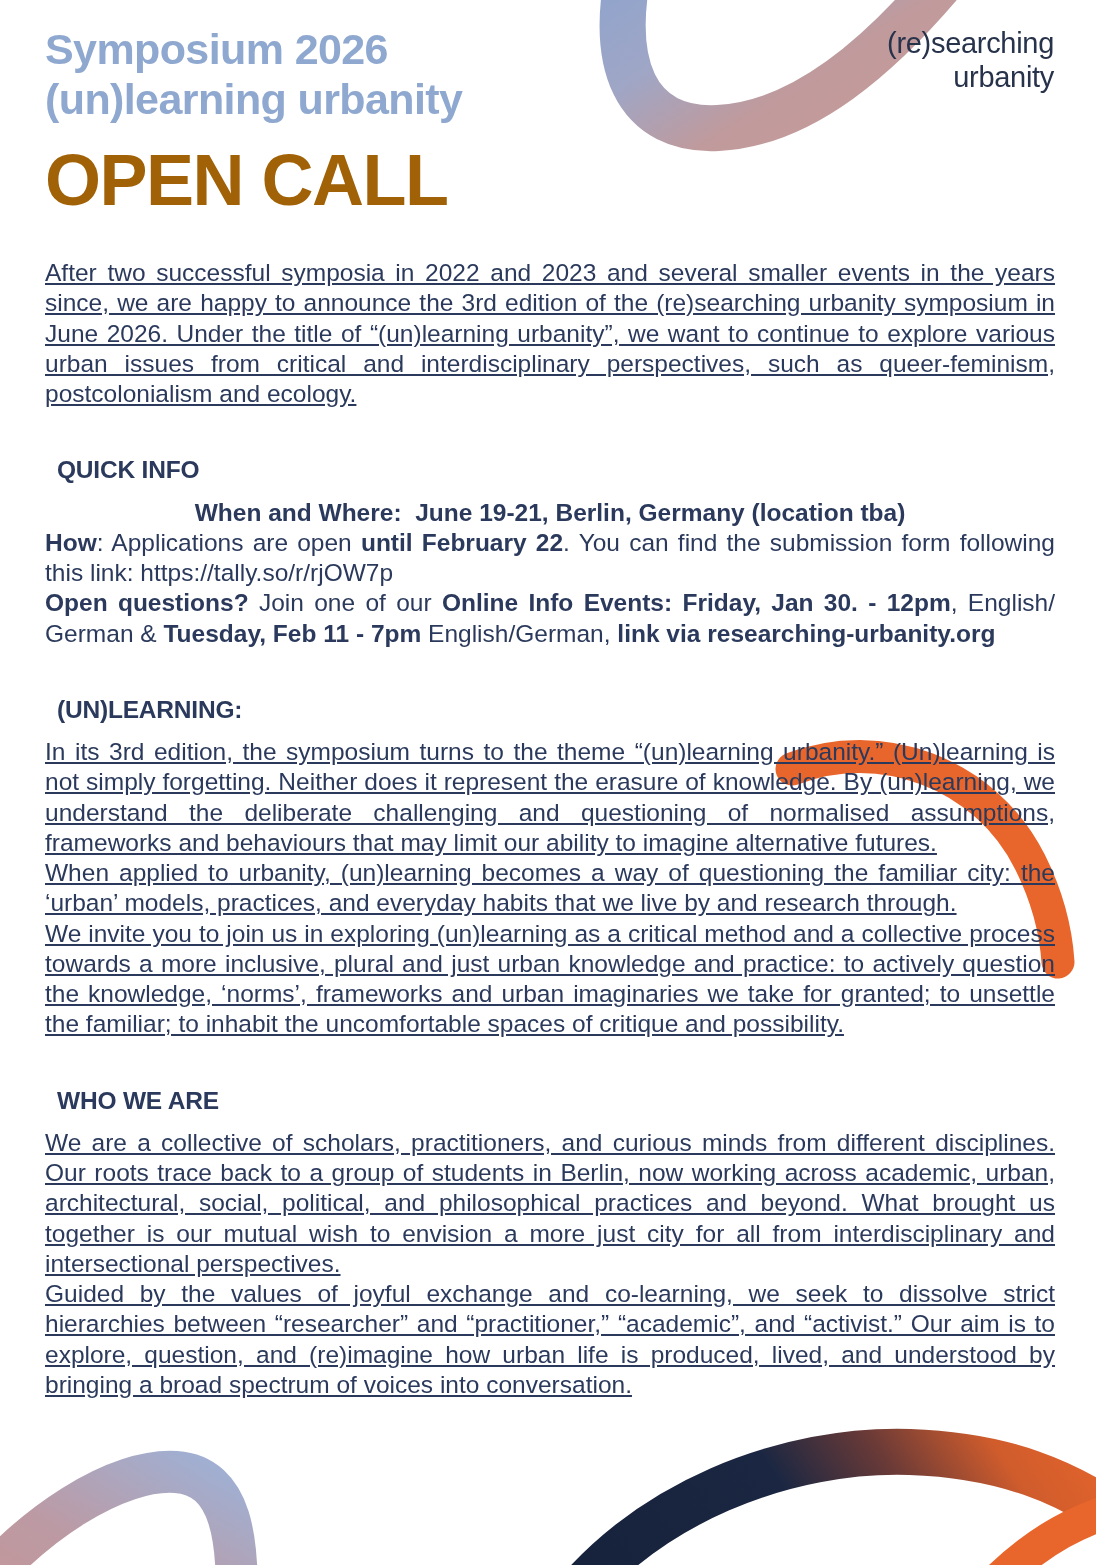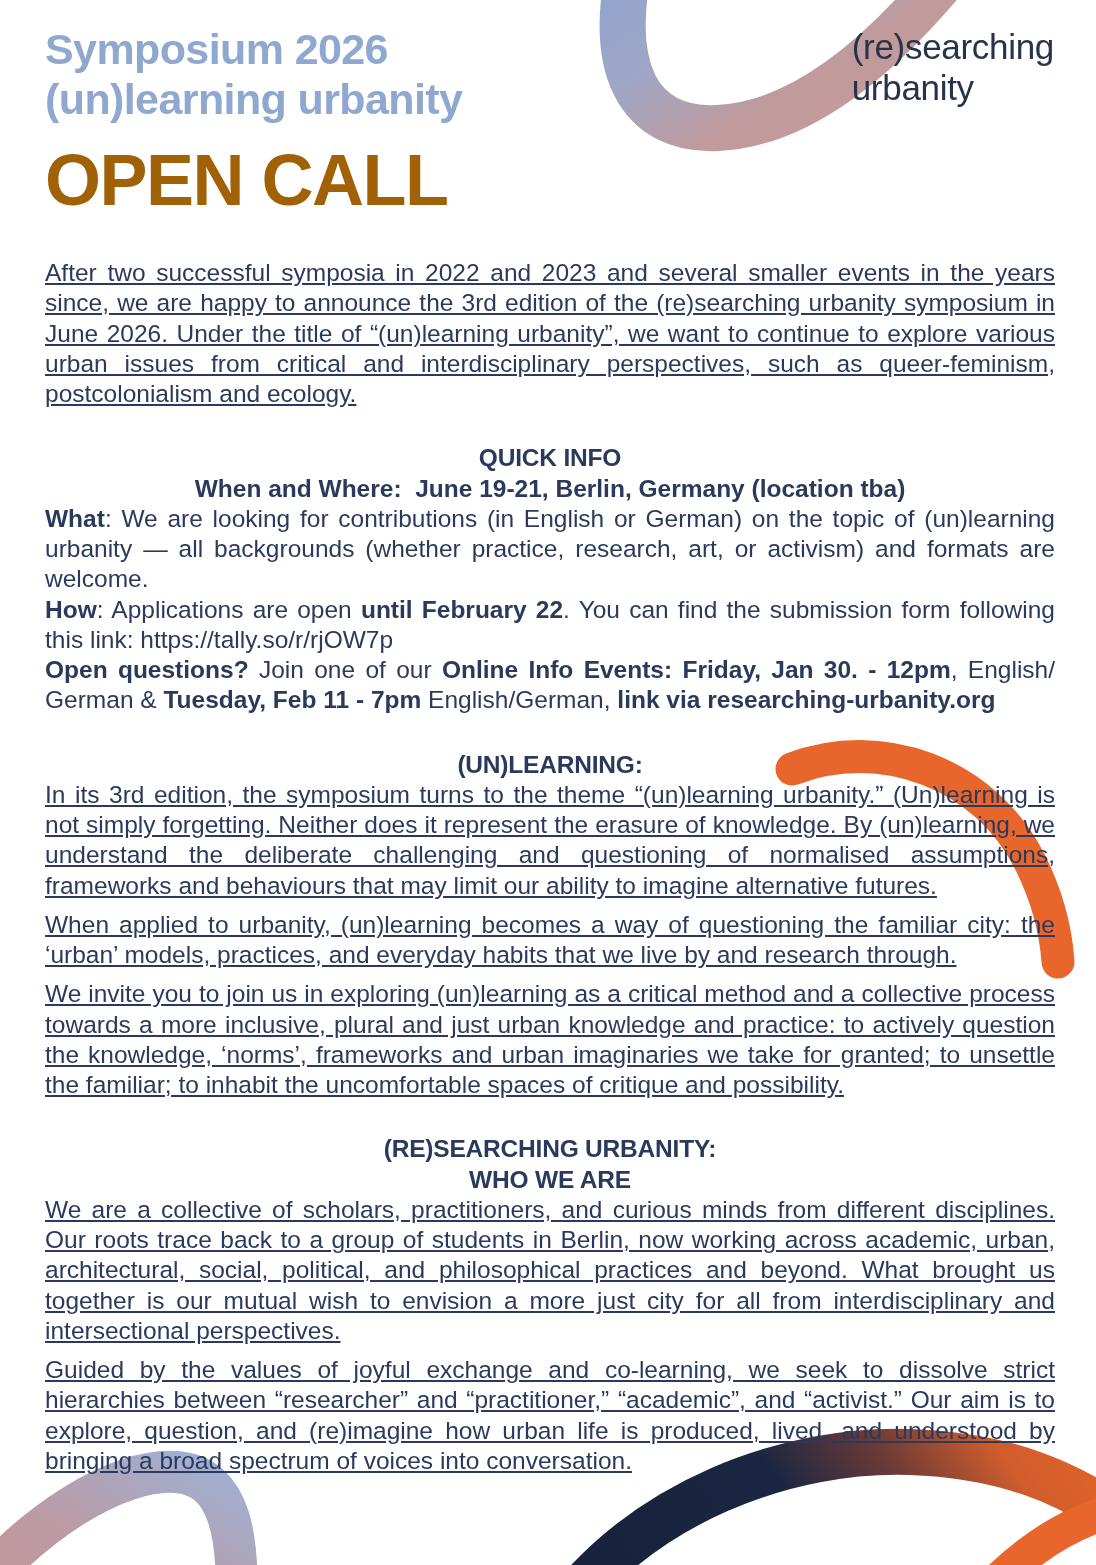--- a/index.html
+++ b/index.html
@@ -45,22 +45,22 @@
     font-weight: bold;
     line-height: 1.17;
     letter-spacing: -0.6px;
     color: #8FA8D0;
     white-space: pre-line;
   }
   .brand-wordmark {
     position: absolute;
     right: 42px;
     top: 27px;
-    text-align: left;
-    font-size: 35px;
+    text-align: right;
+    font-size: 29px;
     line-height: 1.17;
     color: #27324B;
     letter-spacing: -0.3px;
     white-space: pre-line;
   }
   .open-call {
     position: absolute;
     left: 45px;
     top: 144px;
     font-size: 72px;
@@ -80,30 +80,29 @@
     color: #2B3A5C;
     font-size: 24.5px;
     line-height: 1.235;
   }
   .para {
     text-align: justify;
     margin: 0;
     text-decoration: underline;
   }
   .para + .para {
-    margin-top: 9px;
+    margin-top: 0px;
   }
   .block-gap {
     height: 34px;
   }
   .section-head {
     font-weight: bold;
-    margin: 0;
+    margin: 12px;
     letter-spacing: -0.2px;
-    text-align: center;
   }
   .quick-line {
     margin: 0;
     text-align: justify;
   }
   .quick-line.nojust {
     text-align: center;
   }
   b, strong {
     font-weight: bold;
@@ -181,42 +180,38 @@
     <p class="para">After two successful symposia in 2022 and 2023 and several smaller events in the years since, we are happy to announce the 3rd edition of the (re)searching urbanity symposium in June 2026. Under the title of “(un)learning urbanity”, we want to continue to explore various urban issues from critical and interdisciplinary perspectives, such as queer-feminism, postcolonialism and ecology.</p>
 
     <div class="block-gap"></div>
 
     <div class="section-head">QUICK INFO</div>
 
     <div class="quick-line nojust">
       <b>When and Where:</b><span>&nbsp; </span><b>June 19-21, Berlin, Germany (location tba)</b>
     </div>
 
-    <div class="quick-line">
-      <b>What</b><span>: We are looking for contributions (in English or German) on the topic of (un)learning urbanity — all backgrounds (whether practice, research, art, or activism) and formats are welcome.</span>
-    </div>
 
     <div class="quick-line">
       <b>How</b><span>: Applications are open </span><b>until February 22</b><span>. You can find the submission form following this link: </span><span>https://tally.so/r/rjOW7p</span>
     </div>
 
     <div class="quick-line">
       <b>Open questions?</b><span> Join one of our </span><b>Online Info Events: Friday, Jan 30. - 12pm</b><span>, English/ German &amp; </span><b>Tuesday, Feb 11 - 7pm</b><span> English/German, </span><b>link via researching-urbanity.org</b>
     </div>
 
     <div class="block-gap"></div>
 
     <div class="section-head">(UN)LEARNING:</div>
 
     <p class="para">In its 3rd edition, the symposium turns to the theme “(un)learning urbanity.” (Un)learning is not simply forgetting. Neither does it represent the erasure of knowledge. By (un)learning, we understand the deliberate challenging and questioning of normalised assumptions, frameworks and behaviours that may limit our ability to imagine alternative futures.</p>
     <p class="para">When applied to urbanity, (un)learning becomes a way of questioning the familiar city: the ‘urban’ models, practices, and everyday habits that we live by and research through.</p>
     <p class="para">We invite you to join us in exploring (un)learning as a critical method and a collective process towards a more inclusive, plural and just urban knowledge and practice: to actively question the knowledge, ‘norms’, frameworks and urban imaginaries we take for granted; to unsettle the familiar; to inhabit the uncomfortable spaces of critique and possibility.</p>
 
     <div class="block-gap"></div>
 
-    <div class="section-head">(RE)SEARCHING URBANITY:</div>
     <div class="section-head">WHO WE ARE</div>
 
     <p class="para">We are a collective of scholars, practitioners, and curious minds from different disciplines. Our roots trace back to a group of students in Berlin, now working across academic, urban, architectural, social, political, and philosophical practices and beyond. What brought us together is our mutual wish to envision a more just city for all from interdisciplinary and intersectional perspectives.</p>
     <p class="para">Guided by the values of joyful exchange and co-learning, we seek to dissolve strict hierarchies between “researcher” and “practitioner,” “academic”, and “activist.” Our aim is to explore, question, and (re)imagine how urban life is produced, lived, and understood by bringing a broad spectrum of voices into conversation.</p>
   </div>
 
 </div>
 
 </body></html>

